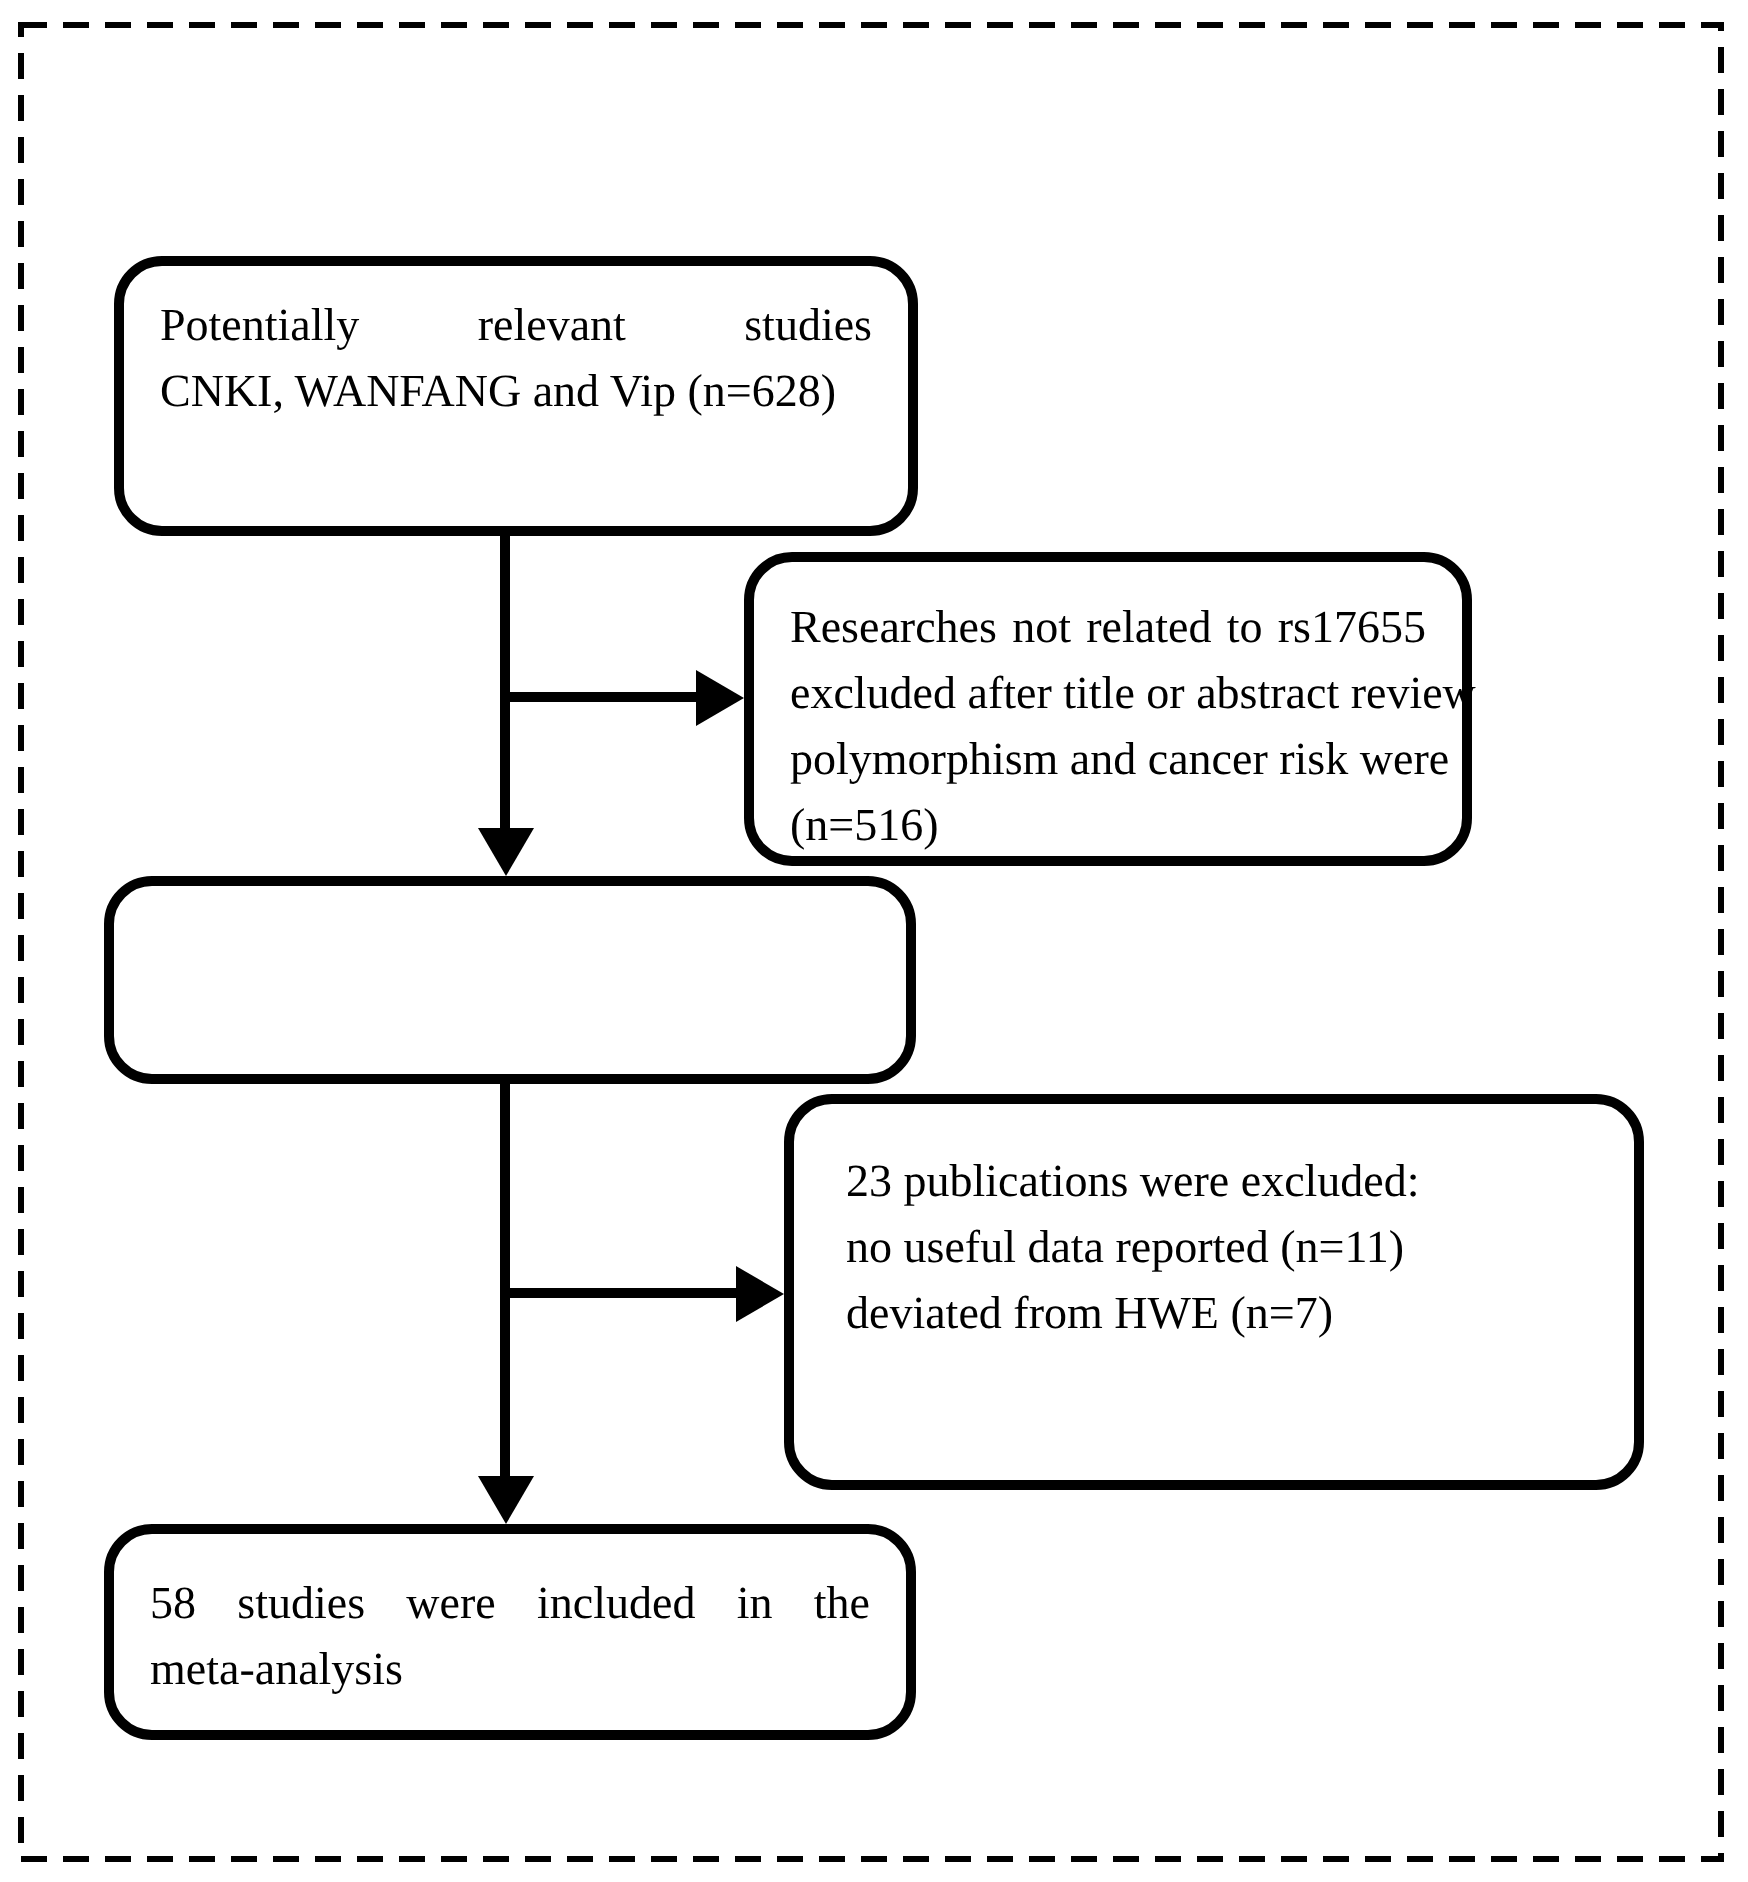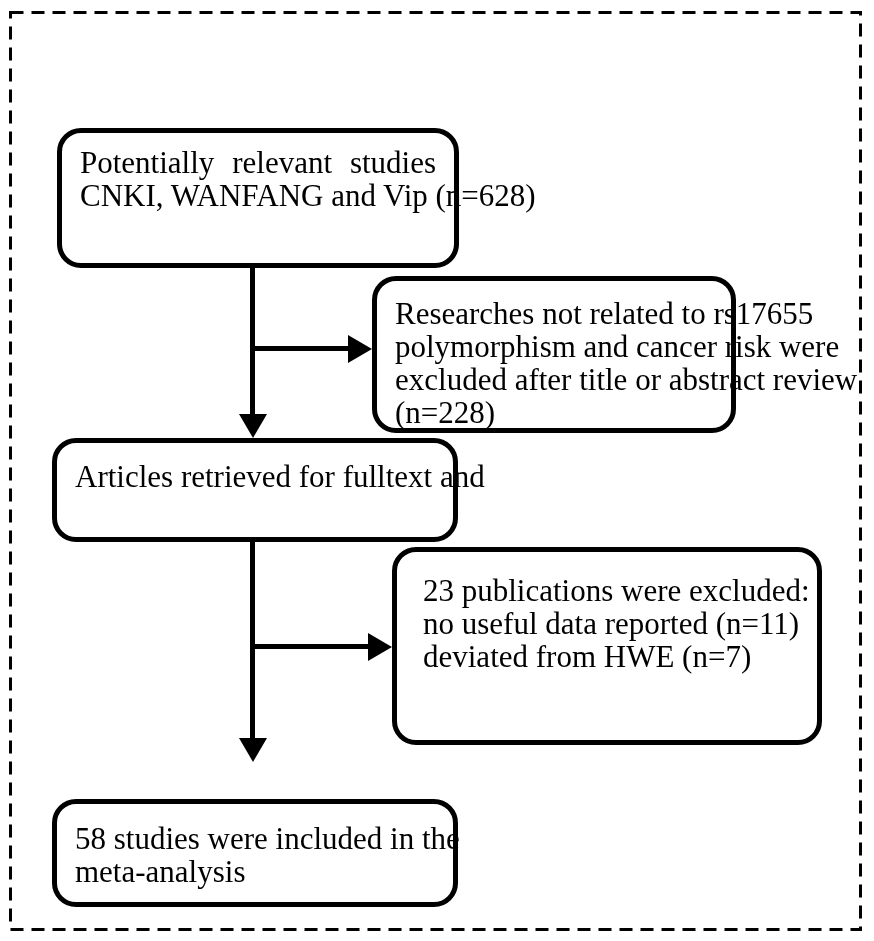--- a/index.html
+++ b/index.html
@@ -13,33 +13,33 @@
   }
   .figure { position: absolute; left: 0; top: 0; width: 874px; height: 941px; background: #ffffff; }
 
   .outer-border { position: absolute; left: 0; top: 0; width: 874px; height: 941px; }
 
   .box {
     position: absolute;
     border: 5px solid #000000;
     border-radius: 24px;
     background: #ffffff;
-    font-size: 31px;
+    font-size: 23px;
     line-height: 33px;
     color: #000000;
   }
   .line { text-align: justify; text-align-last: justify; white-space: nowrap; }
   .line.last { text-align-last: left; }
   .line.left { text-align: right; text-align-last: left; }
 
   #box1 { left: 57px;  top: 128px; width: 402px; height: 140px; padding: 13px 18px 0 18px; }
   #box2 { left: 372px; top: 276px; width: 364px; height: 157px; padding: 16px 18px 0 18px; }
   #box3 { left: 52px;  top: 438px; width: 406px; height: 104px; padding: 17px 18px 0 18px; }
   #box4 { left: 392px; top: 547px; width: 430px; height: 198px; padding: 22px 16px 0 26px; }
-  #box5 { left: 52px;  top: 762px; width: 406px; height: 108px; padding: 18px 18px 0 18px; margin-top: 37px; }
+  #box5 { left: 52px;  top: 762px; width: 406px; height: 108px; padding: 18px 18px 0 18px; }
 
   .vline { position: absolute; width: 5px; background: #000000; }
   .hline { position: absolute; height: 5px; background: #000000; }
   .arrowhead-down {
     position: absolute; width: 0; height: 0;
     border-left: 14px solid transparent; border-right: 14px solid transparent;
     border-top: 24px solid #000000;
   }
   .arrowhead-right {
     position: absolute; width: 0; height: 0;
@@ -72,27 +72,26 @@
   </div>
 
   <div class="vline" id="vline1"></div>
   <div class="arrowhead-down" id="head1"></div>
 
   <div class="hline" id="hline1"></div>
   <div class="arrowhead-right" id="hhead1"></div>
 
   <div class="box" id="box2">
     <div class="line">Researches not related to rs17655</div>
+    <div class="line">excluded after title or abstract review</div>
     <div class="line">polymorphism and cancer risk were</div>
-    <div class="line">excluded after title or abstract review</div>
-    <div class="line last">(n=228)</div>
+    <div class="line last">(n=516)</div>
   </div>
 
   <div class="box" id="box3">
-    <div class="line">Articles retrieved for fulltext and</div>
   </div>
 
   <div class="vline" id="vline2"></div>
   <div class="arrowhead-down" id="head2"></div>
 
   <div class="hline" id="hline2"></div>
   <div class="arrowhead-right" id="hhead2"></div>
 
   <div class="box" id="box4">
     <div class="line left">23 publications were excluded:</div>

